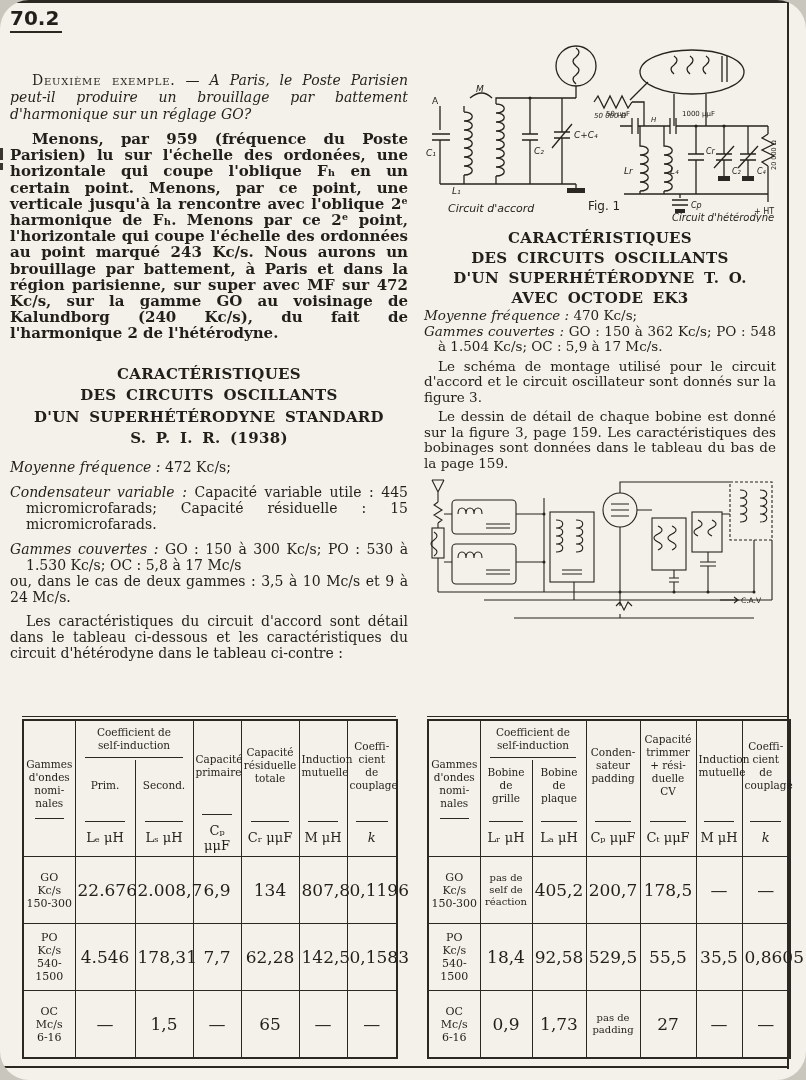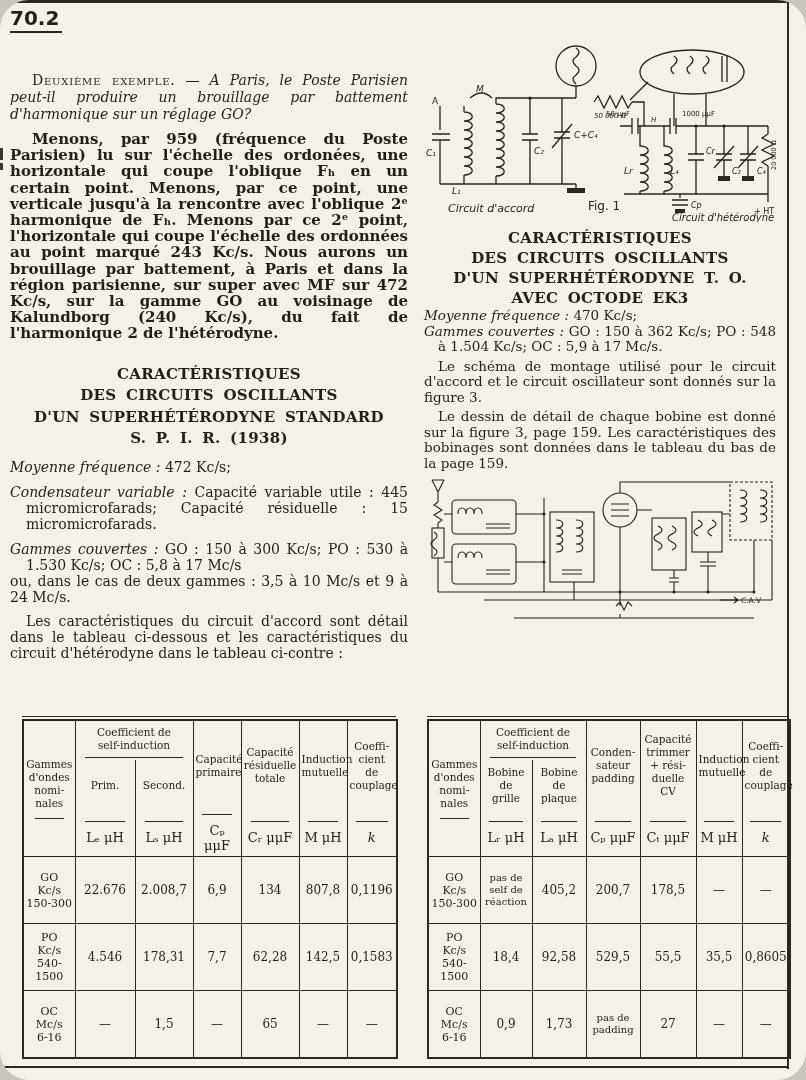--- a/index.html
+++ b/index.html
@@ -52,21 +52,21 @@
   .hc{font-size:10.5px;line-height:13px;}
   .group{padding-top:5px;}
   .group::after{content:"";display:block;width:86%;margin:5px auto 0;border-top:1.5px solid #2b2722;}
   .colg::after{content:"";display:block;width:62%;margin:8px auto 0;border-top:1.5px solid #2b2722;}
   .sub{height:46px;}
   .unit{height:42px;font-size:13px;}
   .unit::before{content:"";display:block;width:72%;margin:0 auto 8px;border-top:1.5px solid #2b2722;}
   .unit-k{font-style:italic;font-family:"DejaVu Serif",serif;}
   tbody td{border-top:1.6px solid #2b2722;height:62px;}
   .rowlab{font-size:11px;line-height:13px;}
-  .val{font-size:12px;}
+  .val{font-size:17px;}
   .val-small{font-size:10px;line-height:12px;}
 </style>
 </head>
 <body>
 
 <div class="page">
 
   <div class="rule-top"></div>
   <div class="rule-right"></div>
   <div class="rule-bottom"></div>

